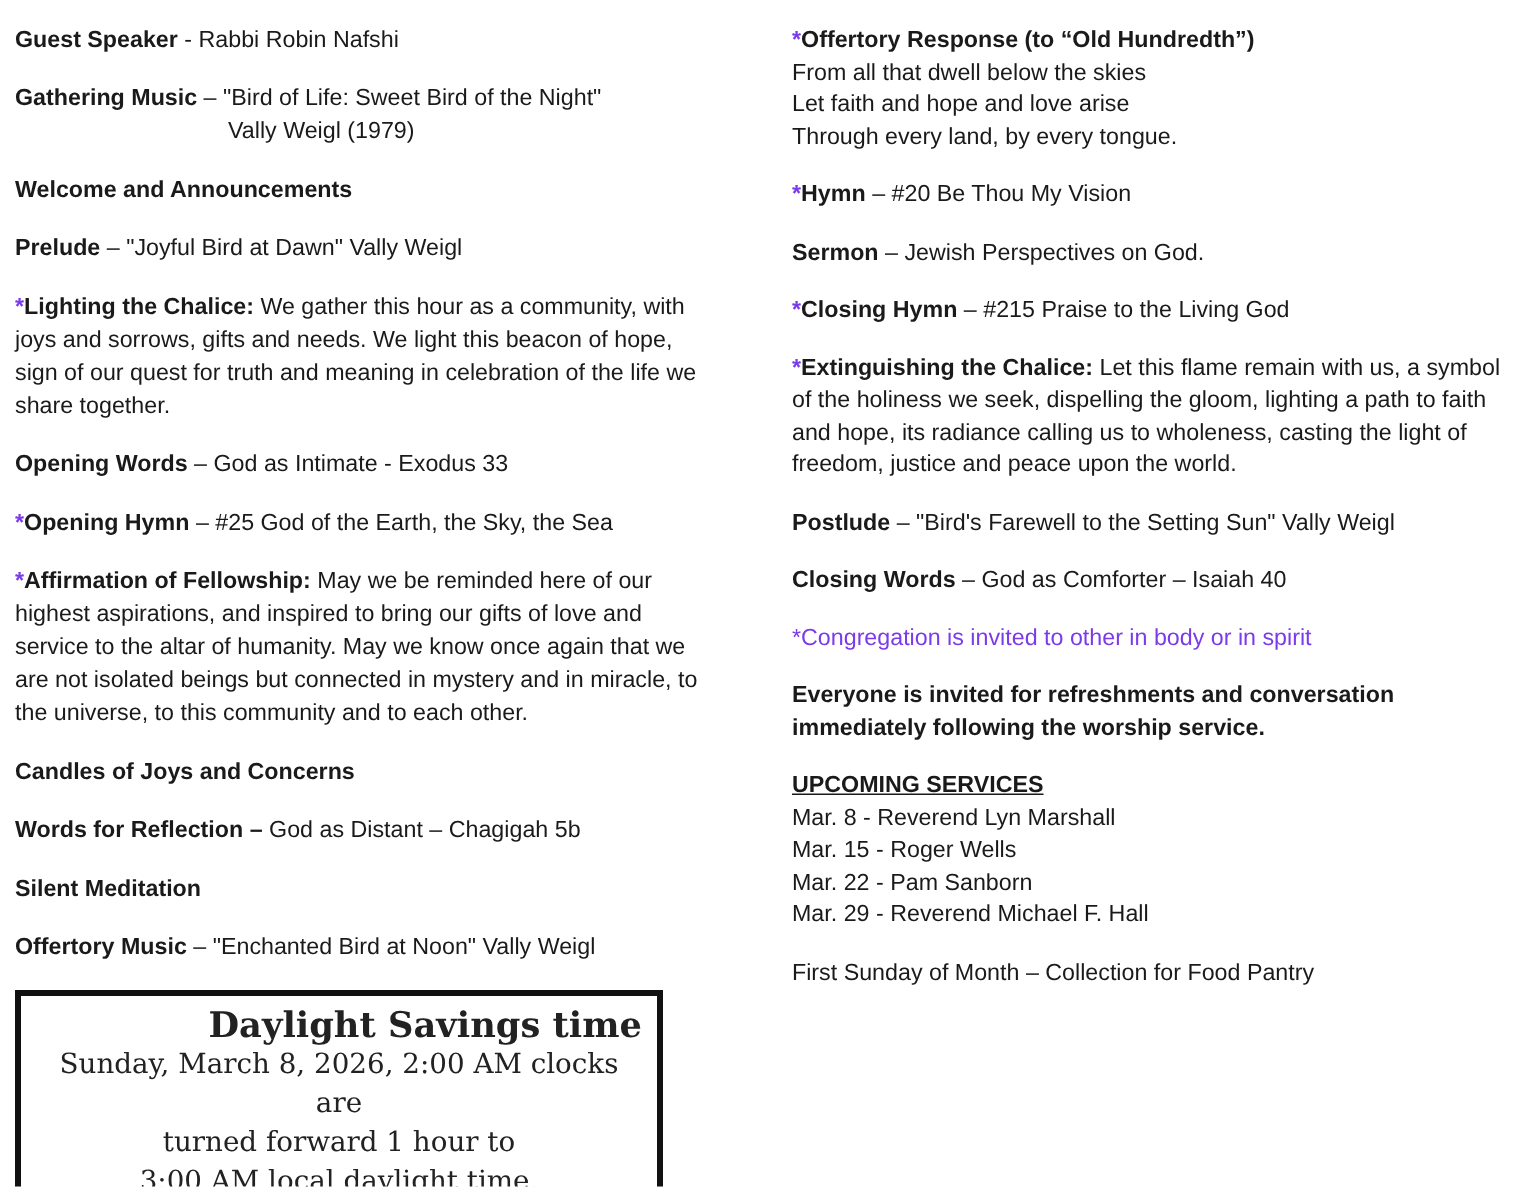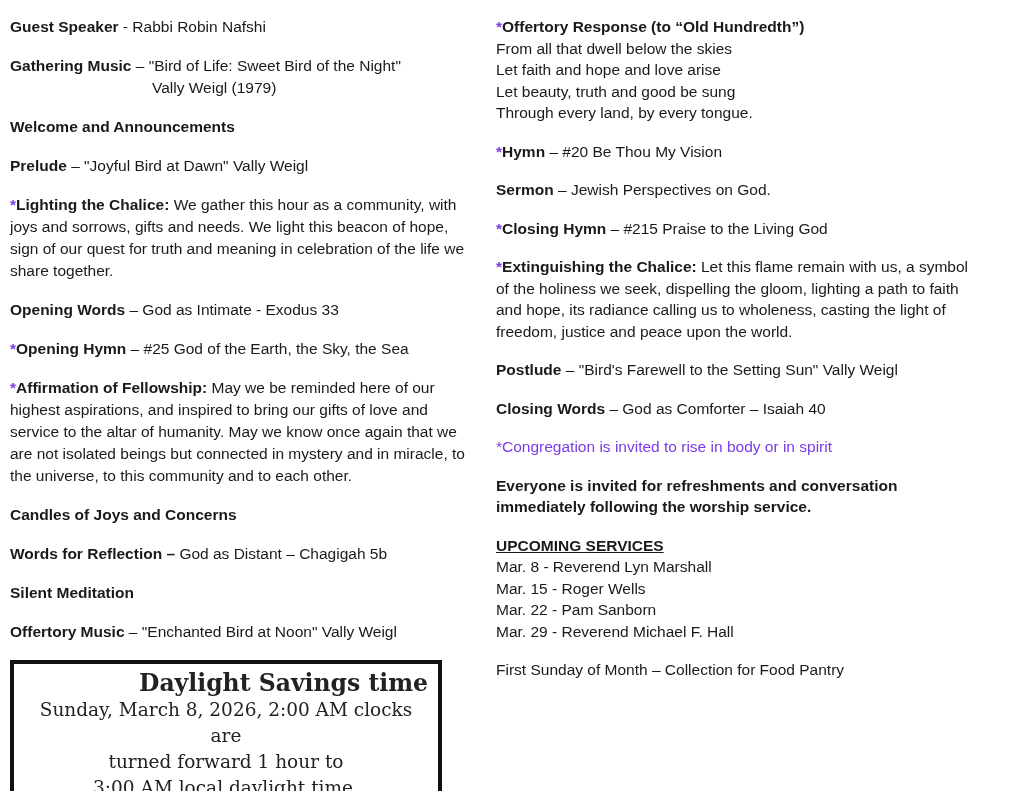--- a/index.html
+++ b/index.html
@@ -7,21 +7,21 @@
   body {
     position: relative;
     background: #ffffff;
     color: #1a1a1a;
     font-family: "Liberation Sans", "DejaVu Sans", sans-serif;
     font-size: 15.5px;
     overflow: hidden;
   }
   .col { position: absolute; top: 16px; }
   .col-left  { left: 10px;  width: 463px; }
-  .col-right { left: 496px; width: 479px; }
+  .col-right { left: 528px; width: 479px; }
   .col-left  .para { margin: 0 0 17px 0; line-height: 22px; }
   .col-right .para { margin: 0 0 17px 0; line-height: 21.5px; }
   .b { font-weight: bold; margin-top: 28px; }
   .u { text-decoration: underline; }
   .star { color: #7b3be8; font-weight: bold; }
   .purple { color: #7b3be8; }
   .indent2 { display: block; padding-left: 142px; }
   .mt { margin-top: 14px; }
   .notice-box {
     margin-top: 16px;
@@ -72,37 +72,36 @@
   </div>
 
 </div>
 
 <div class="col col-right">
 
   <div class="para">
     <div><span class="star">*</span><span class="b">Offertory Response (to “Old Hundredth”)</span></div>
     <div>From all that dwell below the skies</div>
     <div>Let faith and hope and love arise</div>
-    <div>Let beauty, truth and good be sung</div>
     <div>Through every land, by every tongue.</div>
   </div>
 
   <div class="para"><span class="star">*</span><span class="b">Hymn</span><span> – #20 Be Thou My Vision</span></div>
 
   <div class="para"><span class="b">Sermon</span><span> – Jewish Perspectives on God.</span></div>
 
   <div class="para"><span class="star">*</span><span class="b">Closing Hymn</span><span> – #215 Praise to the Living God</span></div>
 
   <div class="para"><span class="star">*</span><span class="b">Extinguishing the Chalice:</span><span> Let this flame remain with us, a symbol of the holiness we seek, dispelling the gloom, lighting a path to faith and hope, its radiance calling us to wholeness, casting the light of freedom, justice and peace upon the world.</span></div>
 
   <div class="para"><span class="b">Postlude</span><span> – "Bird's Farewell to the Setting Sun" Vally Weigl</span></div>
 
   <div class="para"><span class="b">Closing Words</span><span> – God as Comforter – Isaiah 40</span></div>
 
-  <div class="para purple">*Congregation is invited to rise in body or in spirit</div>
+  <div class="para purple">*Congregation is invited to other in body or in spirit</div>
 
   <div class="para b">Everyone is invited for refreshments and conversation immediately following the worship service.</div>
 
   <div class="para">
     <div><span class="b u">UPCOMING SERVICES</span></div>
     <div>Mar. 8 - Reverend Lyn Marshall</div>
     <div>Mar. 15 - Roger Wells</div>
     <div>Mar. 22 - Pam Sanborn</div>
     <div>Mar. 29 - Reverend Michael F. Hall</div>
   </div>

